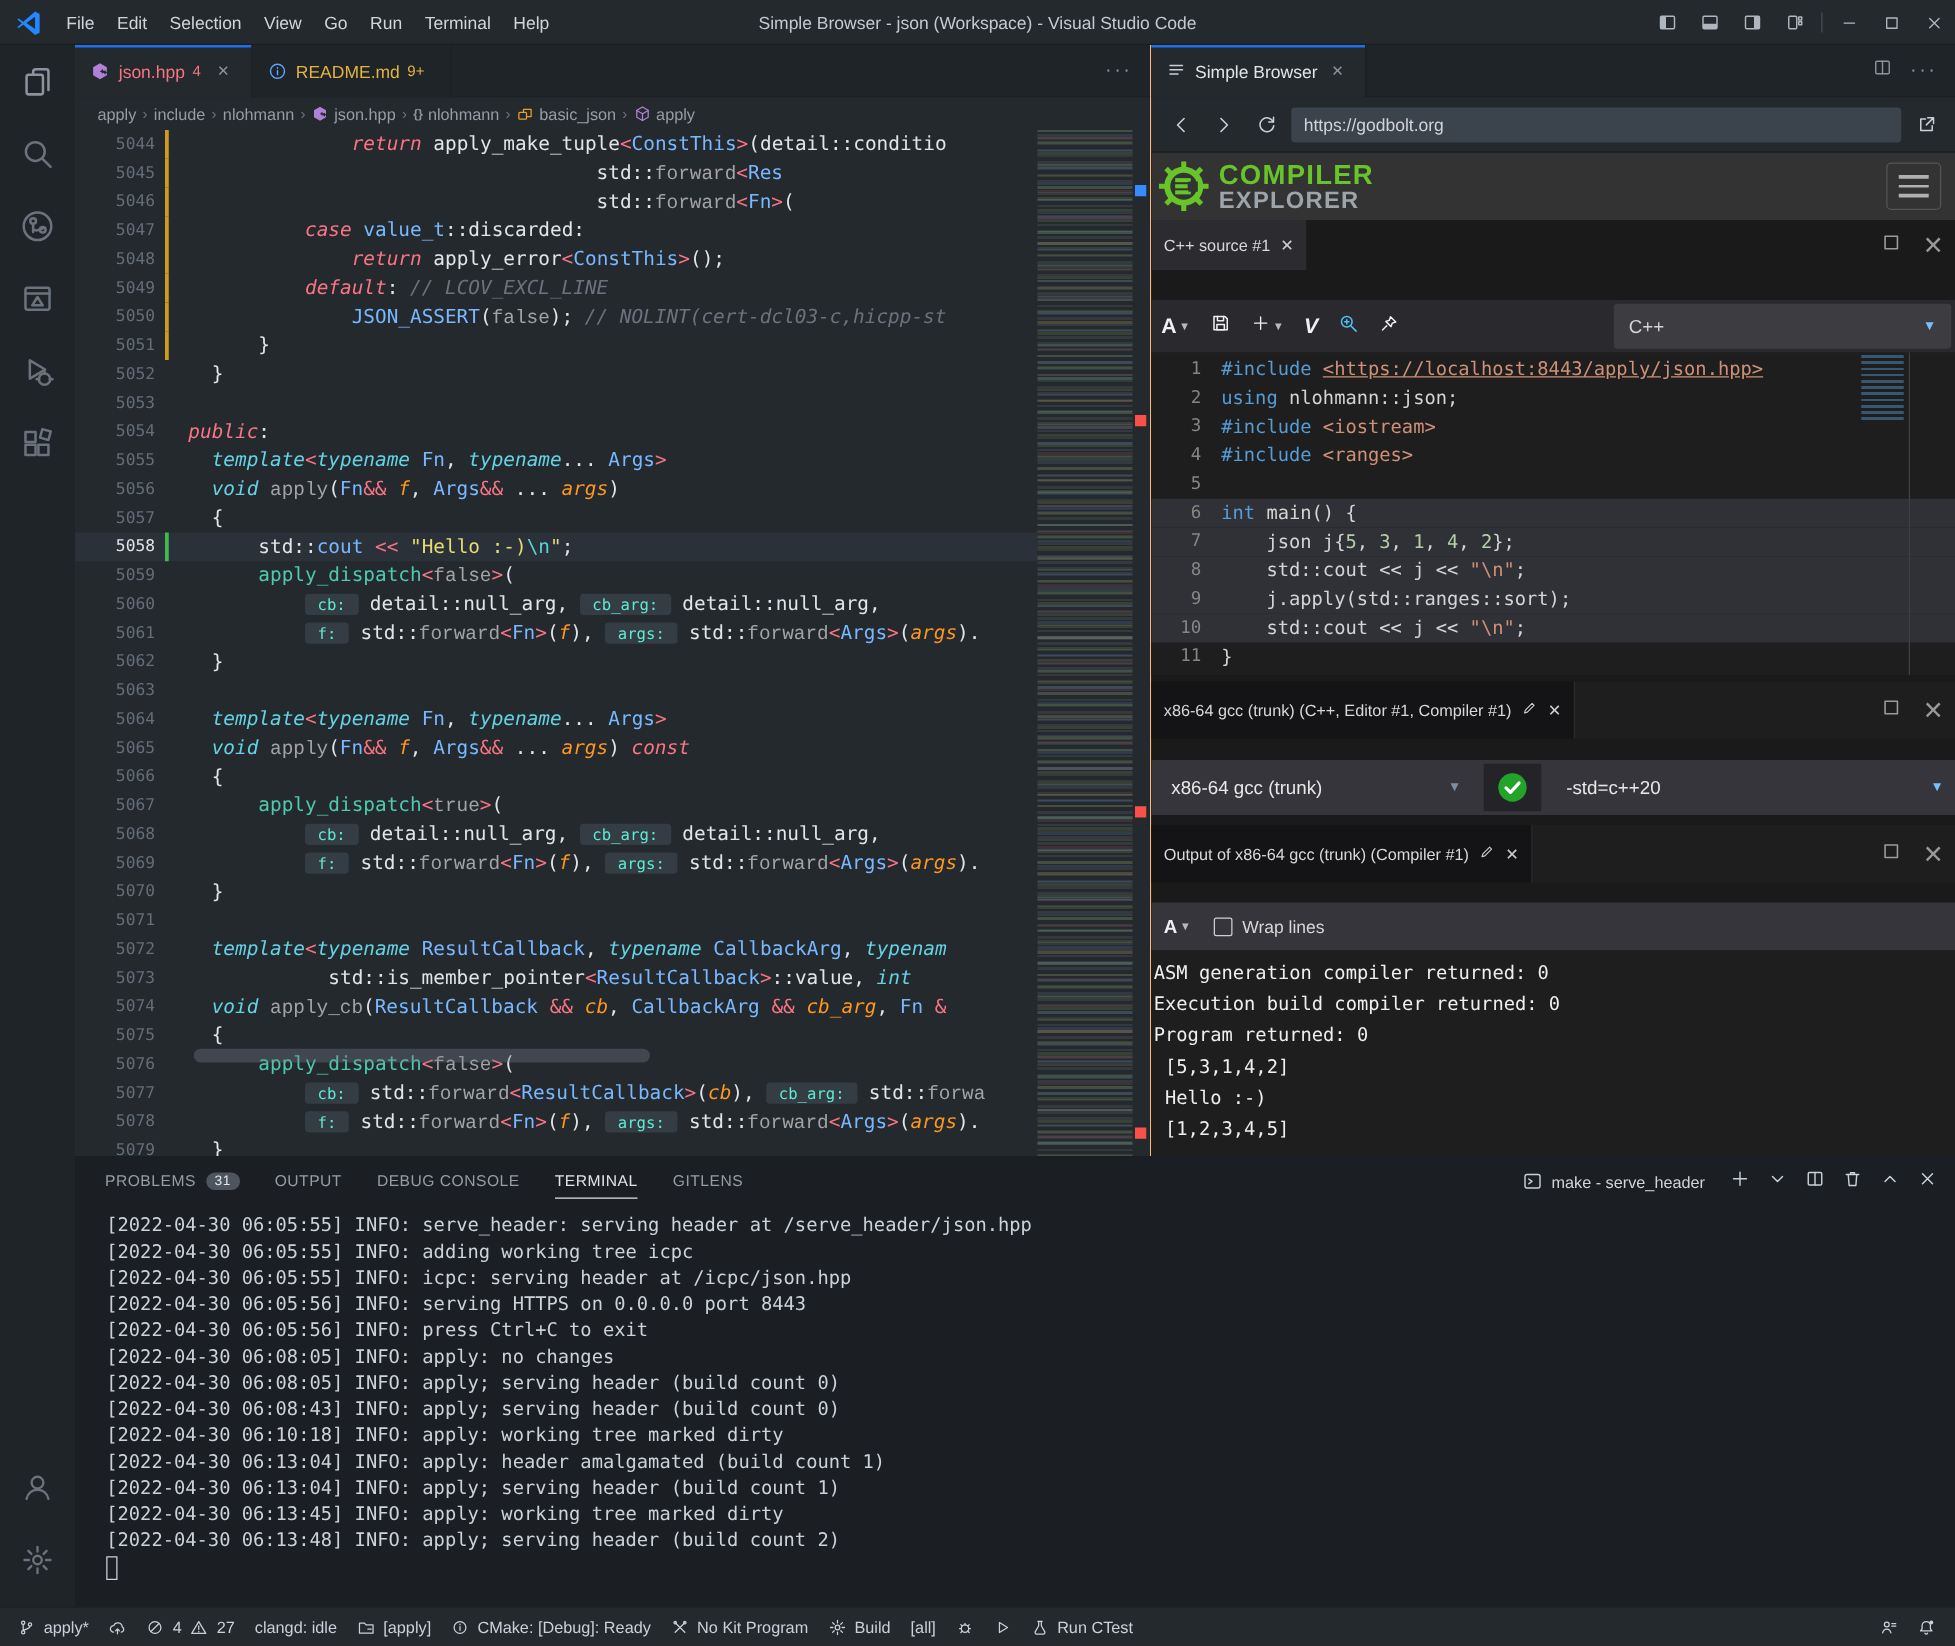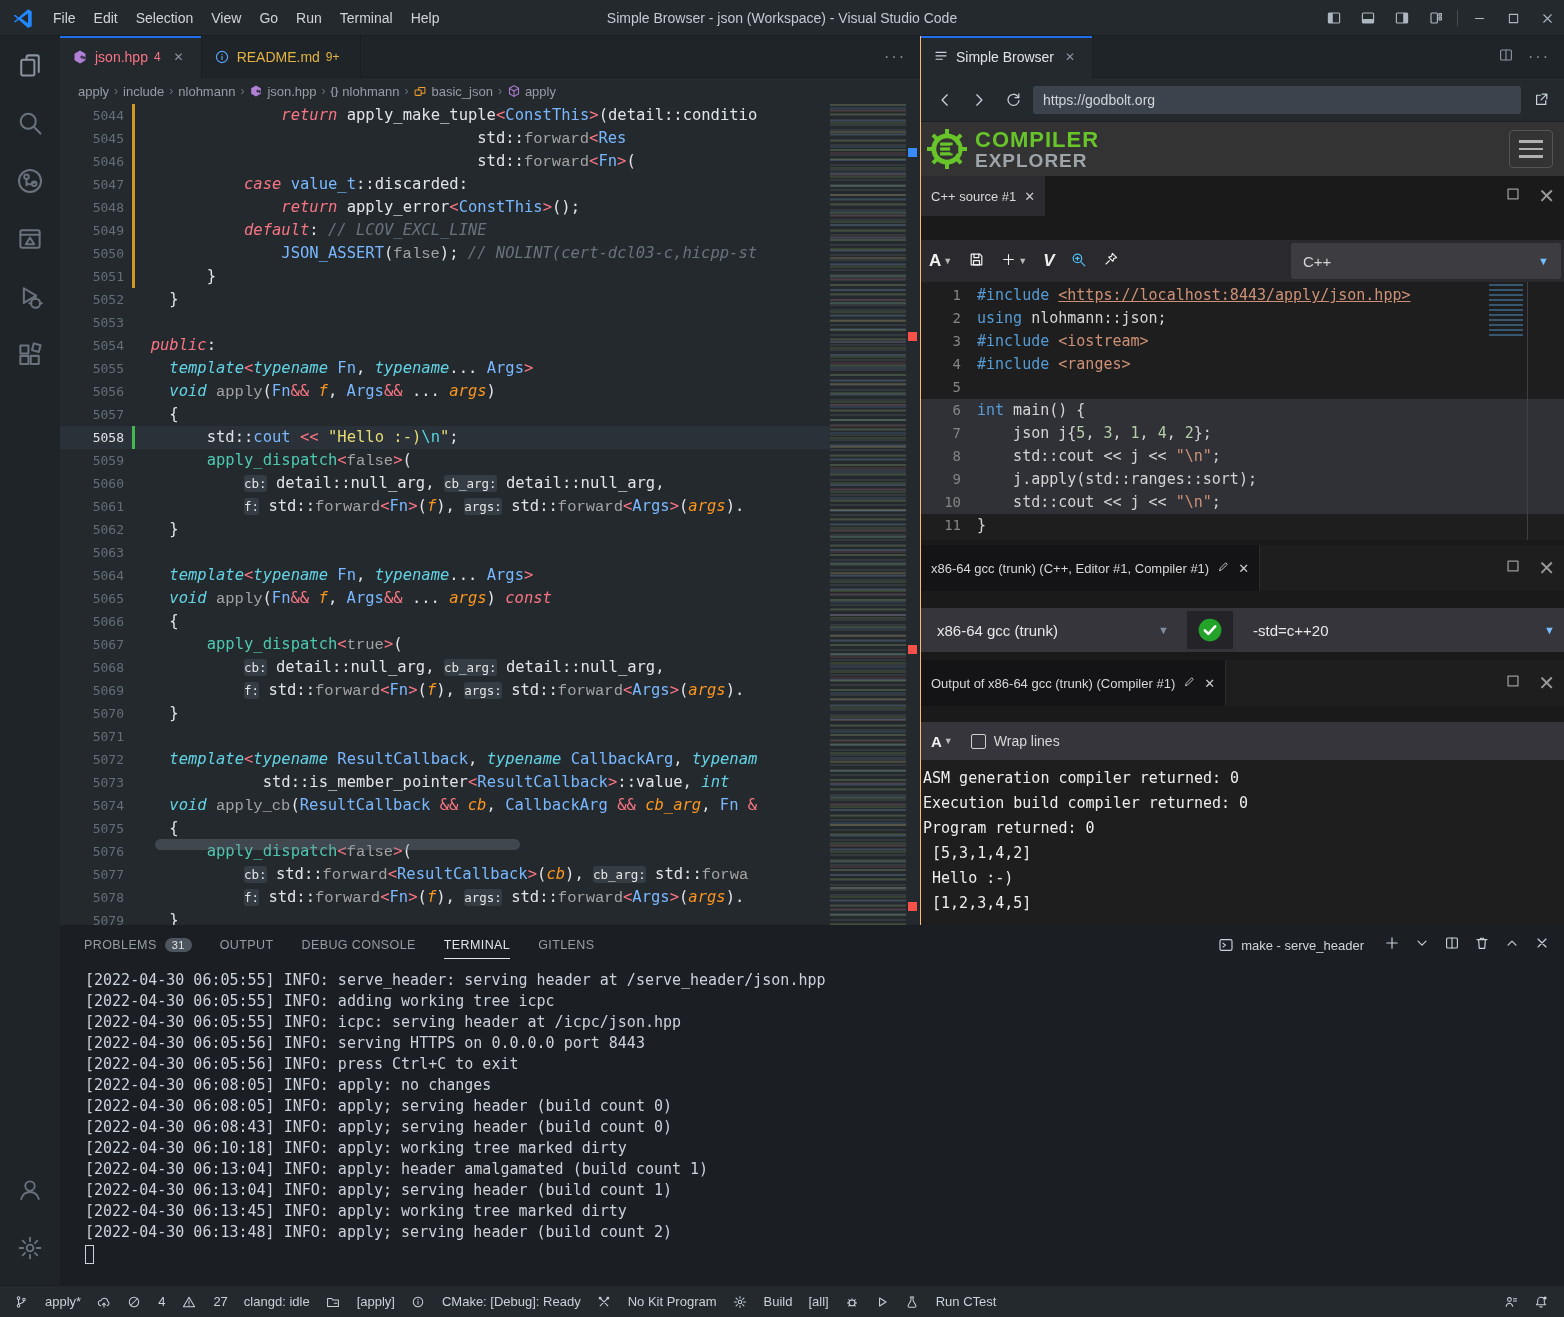--- a/index.html
+++ b/index.html
@@ -48,21 +48,21 @@
   .tk-kt { color:#63d3e4; font-style:italic; }
   .tk-op { color:#f97583; }
   .tk-ty { color:#79b8ff; }
   .tk-fg { color:#a3a3a3;font-family:Liberation Mono, monospace; }
   .tk-ft { color:#4ec9b0; }
   .tk-s { color:#e6db74; }
   .tk-e { color:#56d4dd; }
   .tk-p { color:#fd971f; font-style:italic; }
   .tk-c { color:#6a737d; font-style:italic; }
   .tk-w { color:#e1e4e8; }
-  .tk-h { background:#343c44; color:#e5e5e5; font-size:12.5px; padding:1px 0; border-radius:3px; font-style:normal;}
+  .tk-h { background:#343c44; color:#5eead4; font-size:12.5px; padding:1px 10px; border-radius:3px; font-style:normal;}
   #minimap { position:absolute; left:770px; top:68px; width:76px; height:821px; opacity:.85;
     background:
       repeating-linear-gradient(180deg, rgba(158,203,87,.18) 0 2px, transparent 2px 9px),
       repeating-linear-gradient(180deg, transparent 0 3px, rgba(121,184,255,.16) 3px 5px, transparent 5px 13px),
       repeating-linear-gradient(180deg, transparent 0 6px, rgba(249,117,131,.14) 6px 8px, transparent 8px 21px),
       repeating-linear-gradient(180deg, rgba(225,228,232,.10) 0 2px, transparent 2px 5px);
   }
   #overview { position:absolute; left:846px; top:68px; width:14px; height:821px; }
   .ov-mark { position:absolute; left:2px; width:9px; height:9px; }
   #hscroll { position:absolute; left:95px; top:803px; width:365px; height:11px; background:rgba(120,130,140,.35); border-radius:6px;}
@@ -131,21 +131,21 @@
   .pbadge { background:#4d555e; color:#e1e4e8; font-size:11px; border-radius:9px; padding:1px 7px;}
   #panel-actions { position:absolute; right:14px; top:0; height:38px; display:flex; align-items:center; gap:14px; color:#c9d1d9;}
   #term-title { display:flex; align-items:center; gap:7px; font-size:13px; color:#d1d5da; margin-right:6px;}
   #terminal { position:absolute; left:0; top:44px; width:100%; height:316px; font-family:"DejaVu Sans Mono", monospace;
     font-size:15px; color:#ccd2d9; padding-left:25px; }
   #terminal .tl { height:21px; line-height:21px; white-space:pre;}
   #term-cursor { width:9px; height:19px; border:1px solid #ccd2d9; margin-top:2px;}
   
   #statusbar { position:absolute; left:0; top:1285px; width:1564px; height:32px; background:#24292e; border-top:1px solid #1b1f23;
     display:flex; align-items:center; font-size:13px; color:#c9d1d9;}
-  .sb-item { display:flex; align-items:center; gap:17px; padding:0 8px; height:100%; white-space:nowrap;}
+  .sb-item { display:flex; align-items:center; gap:7px; padding:0 8px; height:100%; white-space:nowrap;}
   #sb-right { margin-left:auto; display:flex; align-items:center; padding-right:8px;}
   svg { display:block; }
 </style>
 </head>
 <body>
 
 <div id="titlebar">
   <span id="vscode-logo">
       <svg width="22" height="22" viewBox="0 0 24 24">
         <path fill="#2188ff" d="M17.5 2.5L7.2 11.4 3.4 8.5 2 9.3l4 3.4-4 3.4 1.4.8 3.8-2.9 10.3 8.9 4-2V4.5zM17.5 7v10.7L10 12.4z"></path>

